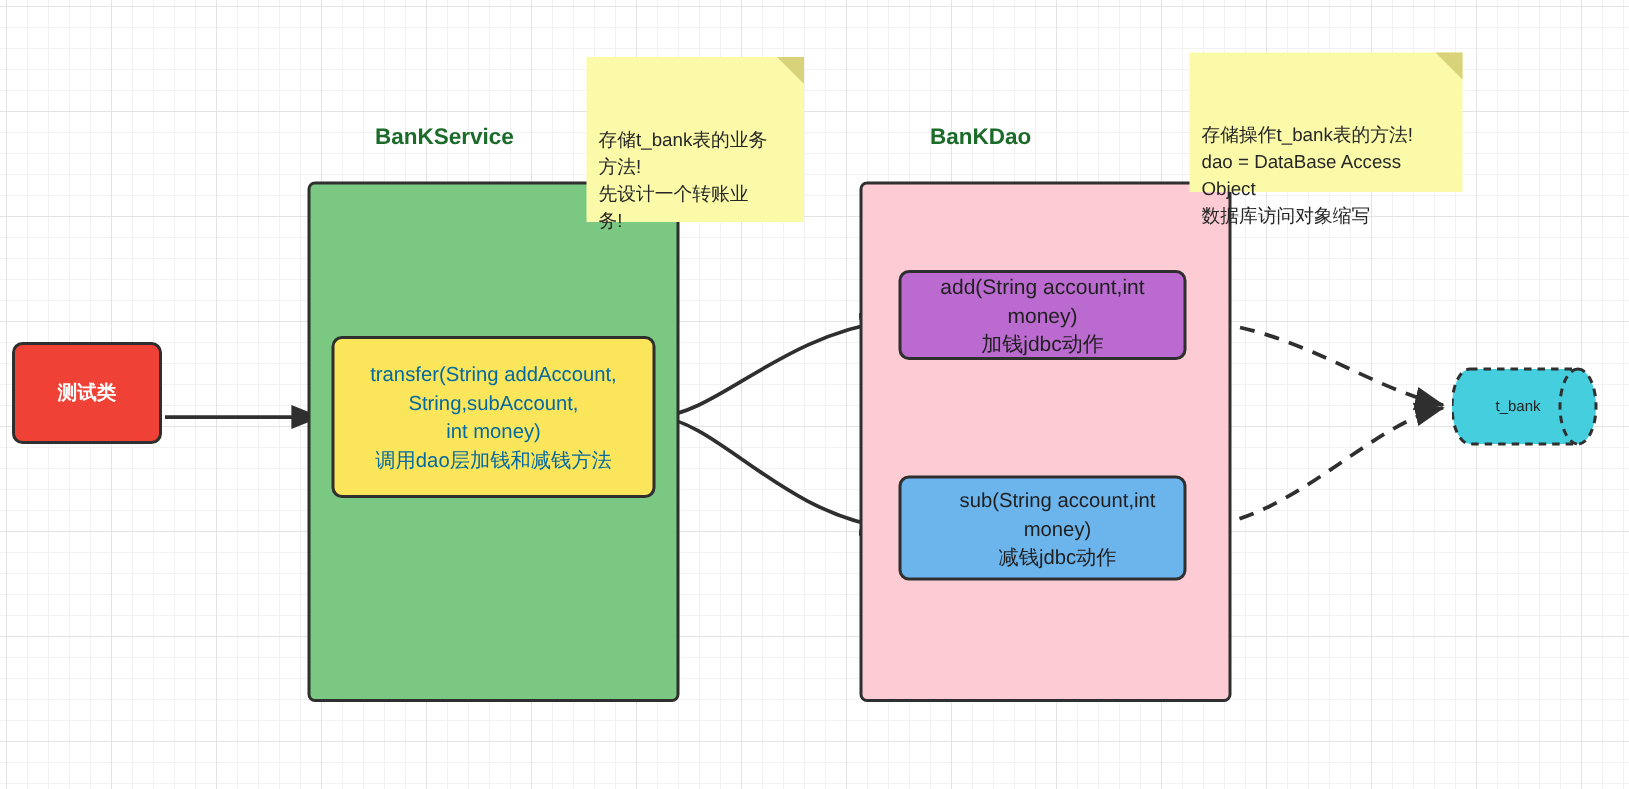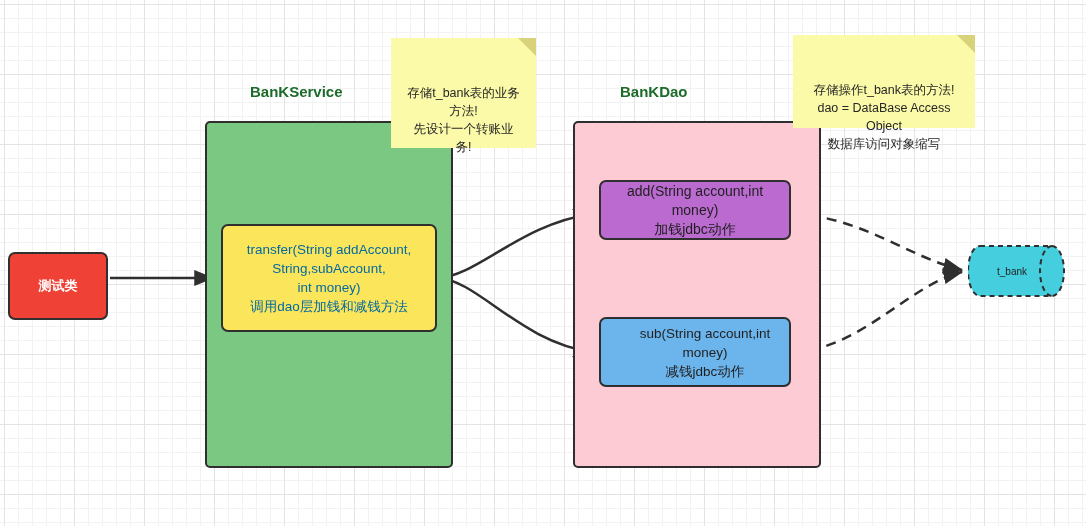--- a/index.html
+++ b/index.html
@@ -46,21 +46,21 @@
   .title {
     position: absolute;
     color: #1c6b2a;
     font-weight: bold;
     font-size: 15px;
     text-align: left;
     white-space: nowrap;
   }
   #test-class {
     left: 8px;
-    top: 252px;
+    top: 228px;
     width: 100px;
     height: 68px;
     background: #ef4136;
     color: #ffffff;
     font-size: 13px;
     font-weight: bold;
   }
   #service-container {
     left: 205px;
     top: 121px;
@@ -131,21 +131,20 @@
     font-size: 10px;
     color: #1f1f1f;
   }
   .sticky {
     position: absolute;
     box-sizing: border-box;
     background: #fbfaa8;
     color: #262626;
     font-size: 12.5px;
     line-height: 18px;
-    text-align: center;
     padding: 10px 8px 8px 8px;
     white-space: pre-line;
   }
   .sticky .fold {
     position: absolute;
     right: 0;
     top: 0;
     width: 0;
     height: 0;
     border-top: 18px solid #d8d37a;

